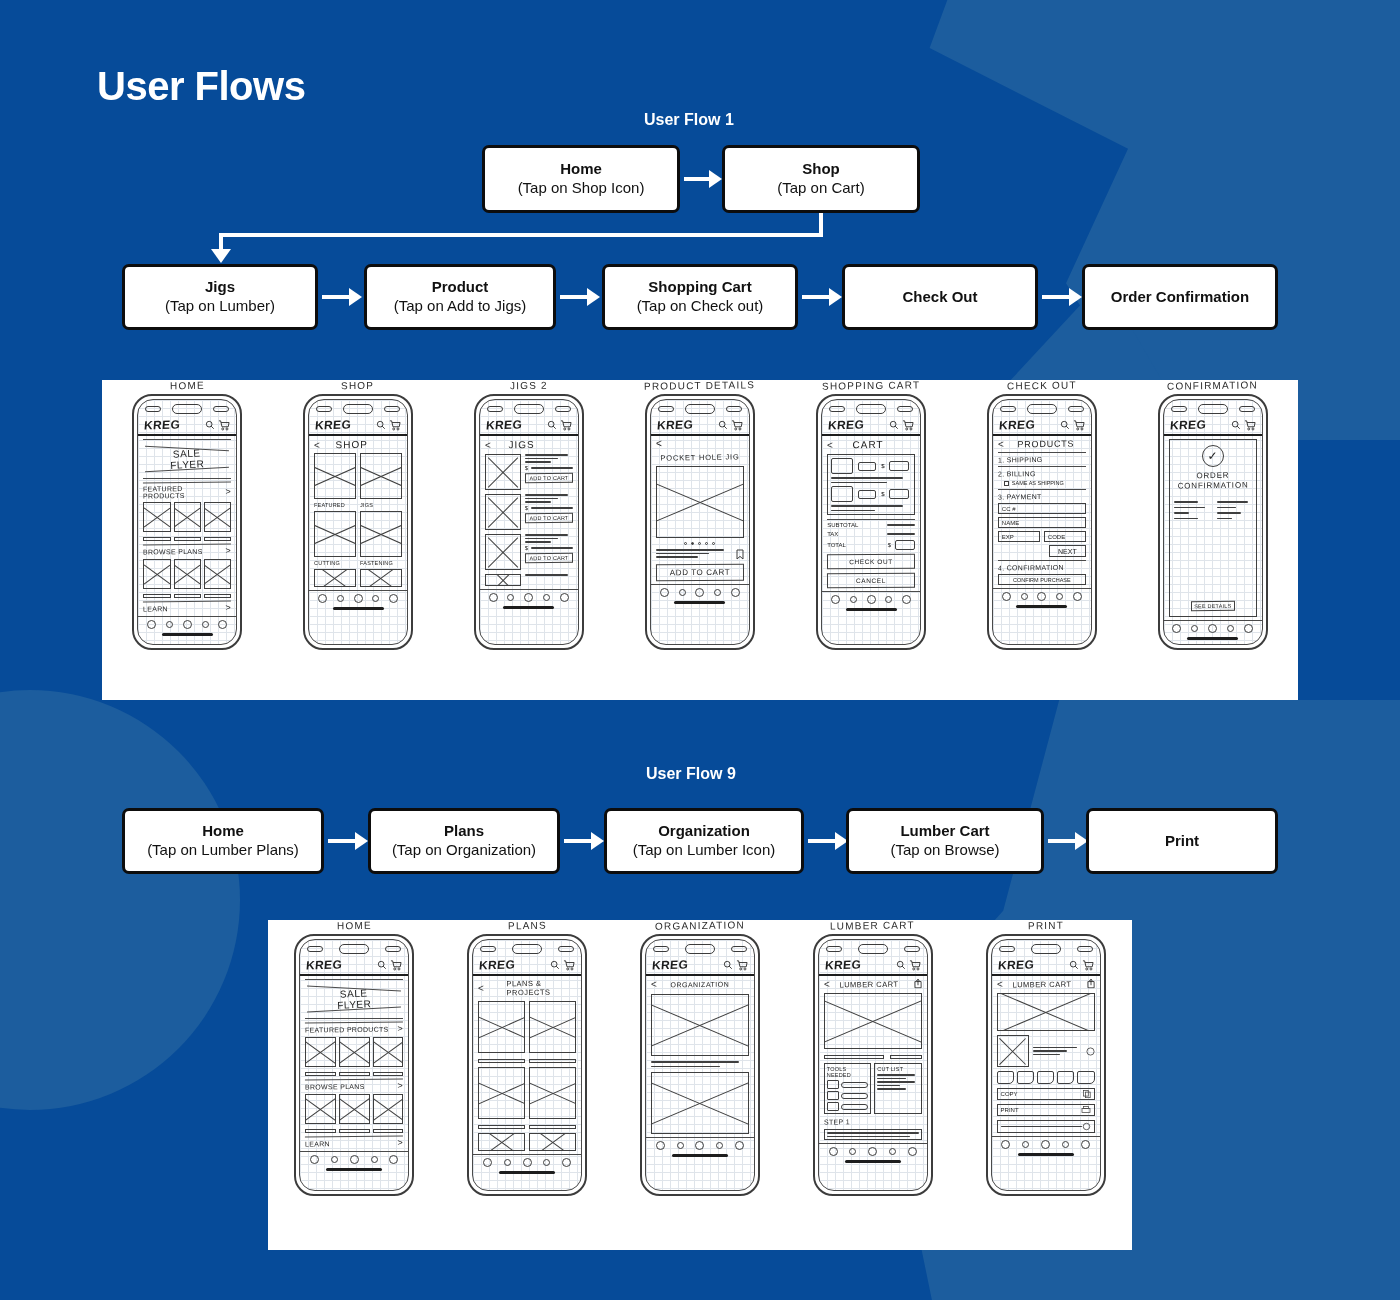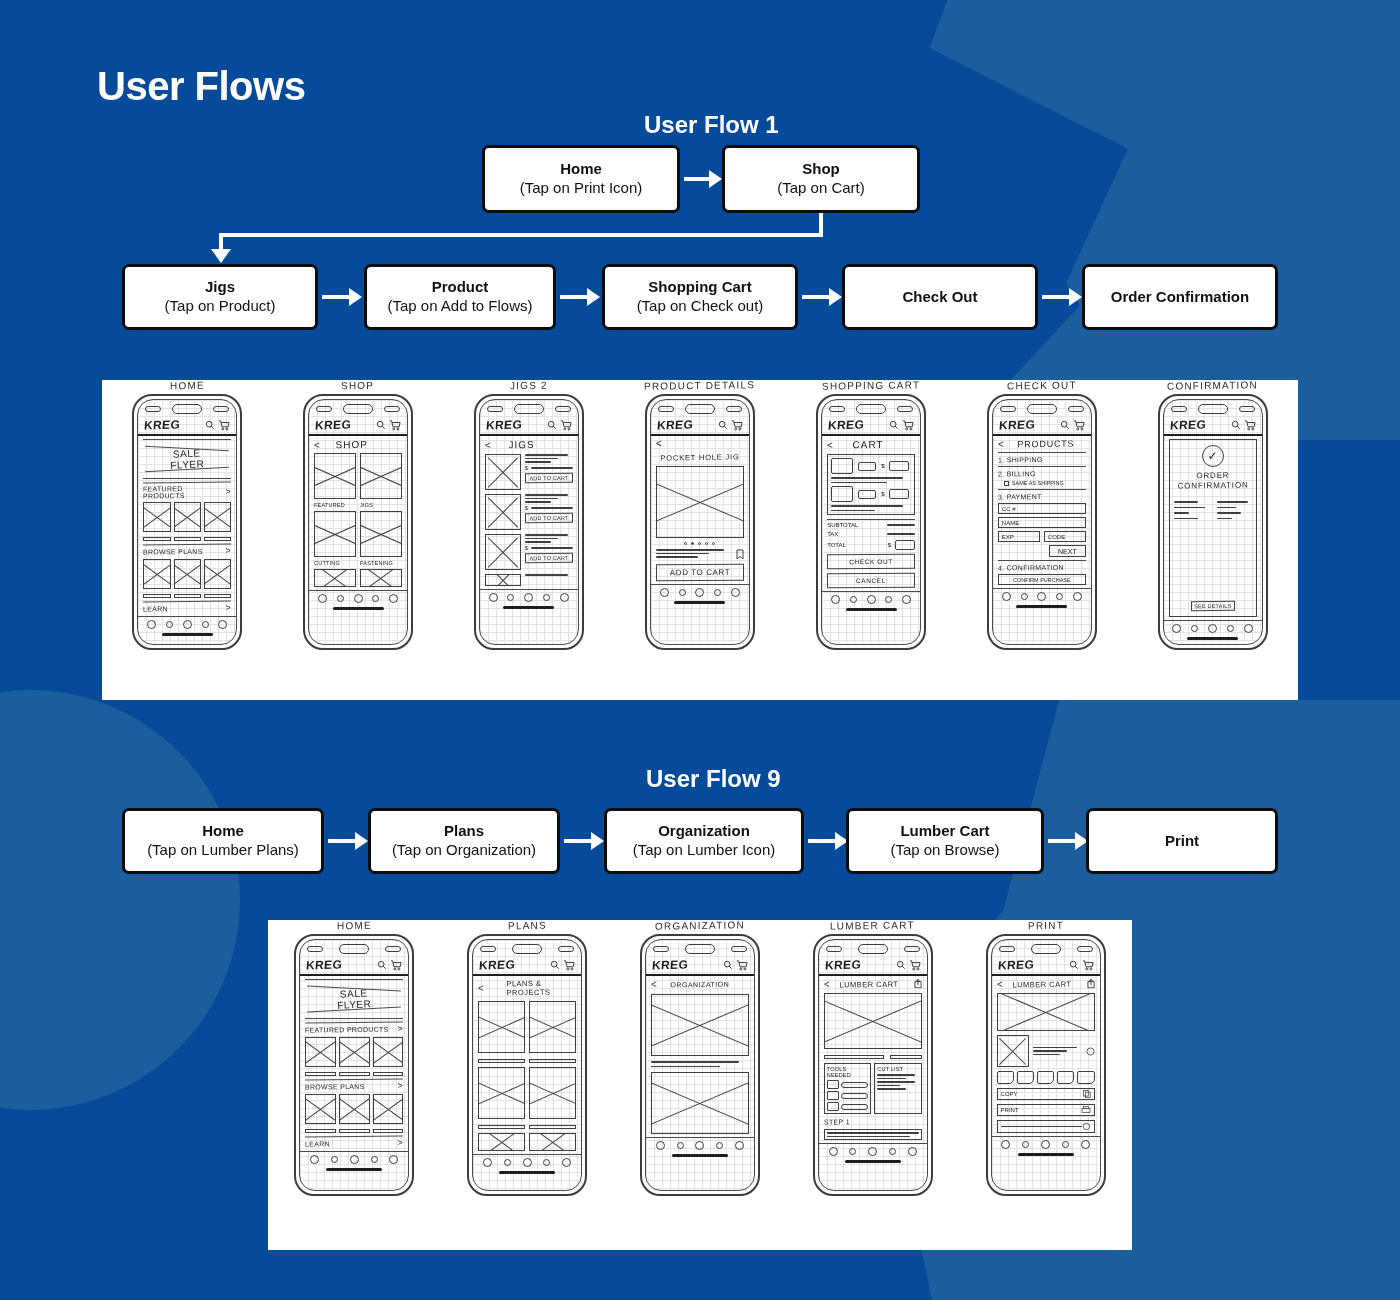--- a/index.html
+++ b/index.html
@@ -39,21 +39,21 @@
   
   .page-title {
     position: absolute; left: 97px; top: 64px;
     color: #ffffff; font-size: 40px; font-weight: bold;
     letter-spacing: -0.5px; z-index: 5;
   }
 
   
   .flow-heading {
     position: absolute; color: #ffffff;
-    font-size: 24px; font-weight: bold; z-index: 5;
+    font-size: 16px; font-weight: bold; z-index: 5;
   }
   #flow1-heading { left: 644px; top: 111px; }
   #flow2-heading { left: 646px; top: 765px; }
 
   
   .flow-box {
     position: absolute; background: #ffffff;
     border: 3px solid #0d0d0d; border-radius: 7px;
     display: flex; flex-direction: column;
     align-items: center; justify-content: center;
@@ -314,21 +314,21 @@
   <div class="bg-circle-bottomleft"></div>
   <div class="bg-shape-bottomright"></div>
 </div>
 
 <div class="page-title">User Flows</div>
 
 <div class="flow-heading" id="flow1-heading">User Flow 1</div>
 
 <div class="flow-box" style="left:482px; top:145px; width:198px; height:68px;">
   <span class="bx-title">Home</span>
-  <span class="bx-sub">(Tap on Print Icon)</span>
+  <span class="bx-sub">(Tap on Shop Icon)</span>
 </div>
 
 <div class="arrow" style="left:684px; top:164px; width:38px; height:30px;">
   <span class="shaft" style="width:28px;"></span>
     <span class="head"></span>
 </div>
 
 <div class="flow-box" style="left:722px; top:145px; width:198px; height:68px;">
   <span class="bx-title">Shop</span>
   <span class="bx-sub">(Tap on Cart)</span>
@@ -336,30 +336,30 @@
 
 <div class="elbow">
   <span class="seg-v1" style="left:819px; top:213px; height:24px;"></span>
   <span class="seg-h" style="left:219px; top:233px; width:604px;"></span>
   <span class="seg-v2" style="left:219px; top:233px; height:20px;"></span>
   <span class="dhead" style="left:211px; top:249px;"></span>
 </div>
 
 <div class="flow-box" style="left:122px; top:264px; width:196px; height:66px;">
   <span class="bx-title">Jigs</span>
-  <span class="bx-sub">(Tap on Product)</span>
+  <span class="bx-sub">(Tap on Lumber)</span>
 </div>
 <div class="arrow" style="left:322px; top:282px; width:40px; height:30px;">
   <span class="shaft" style="width:30px;"></span>
     <span class="head"></span>
 </div>
 
 <div class="flow-box" style="left:364px; top:264px; width:192px; height:66px;">
   <span class="bx-title">Product</span>
-  <span class="bx-sub">(Tap on Add to Flows)</span>
+  <span class="bx-sub">(Tap on Add to Jigs)</span>
 </div>
 <div class="arrow" style="left:560px; top:282px; width:40px; height:30px;">
   <span class="shaft" style="width:30px;"></span>
     <span class="head"></span>
 </div>
 
 <div class="flow-box" style="left:602px; top:264px; width:196px; height:66px;">
   <span class="bx-title">Shopping Cart</span>
   <span class="bx-sub">(Tap on Check out)</span>
 </div>

